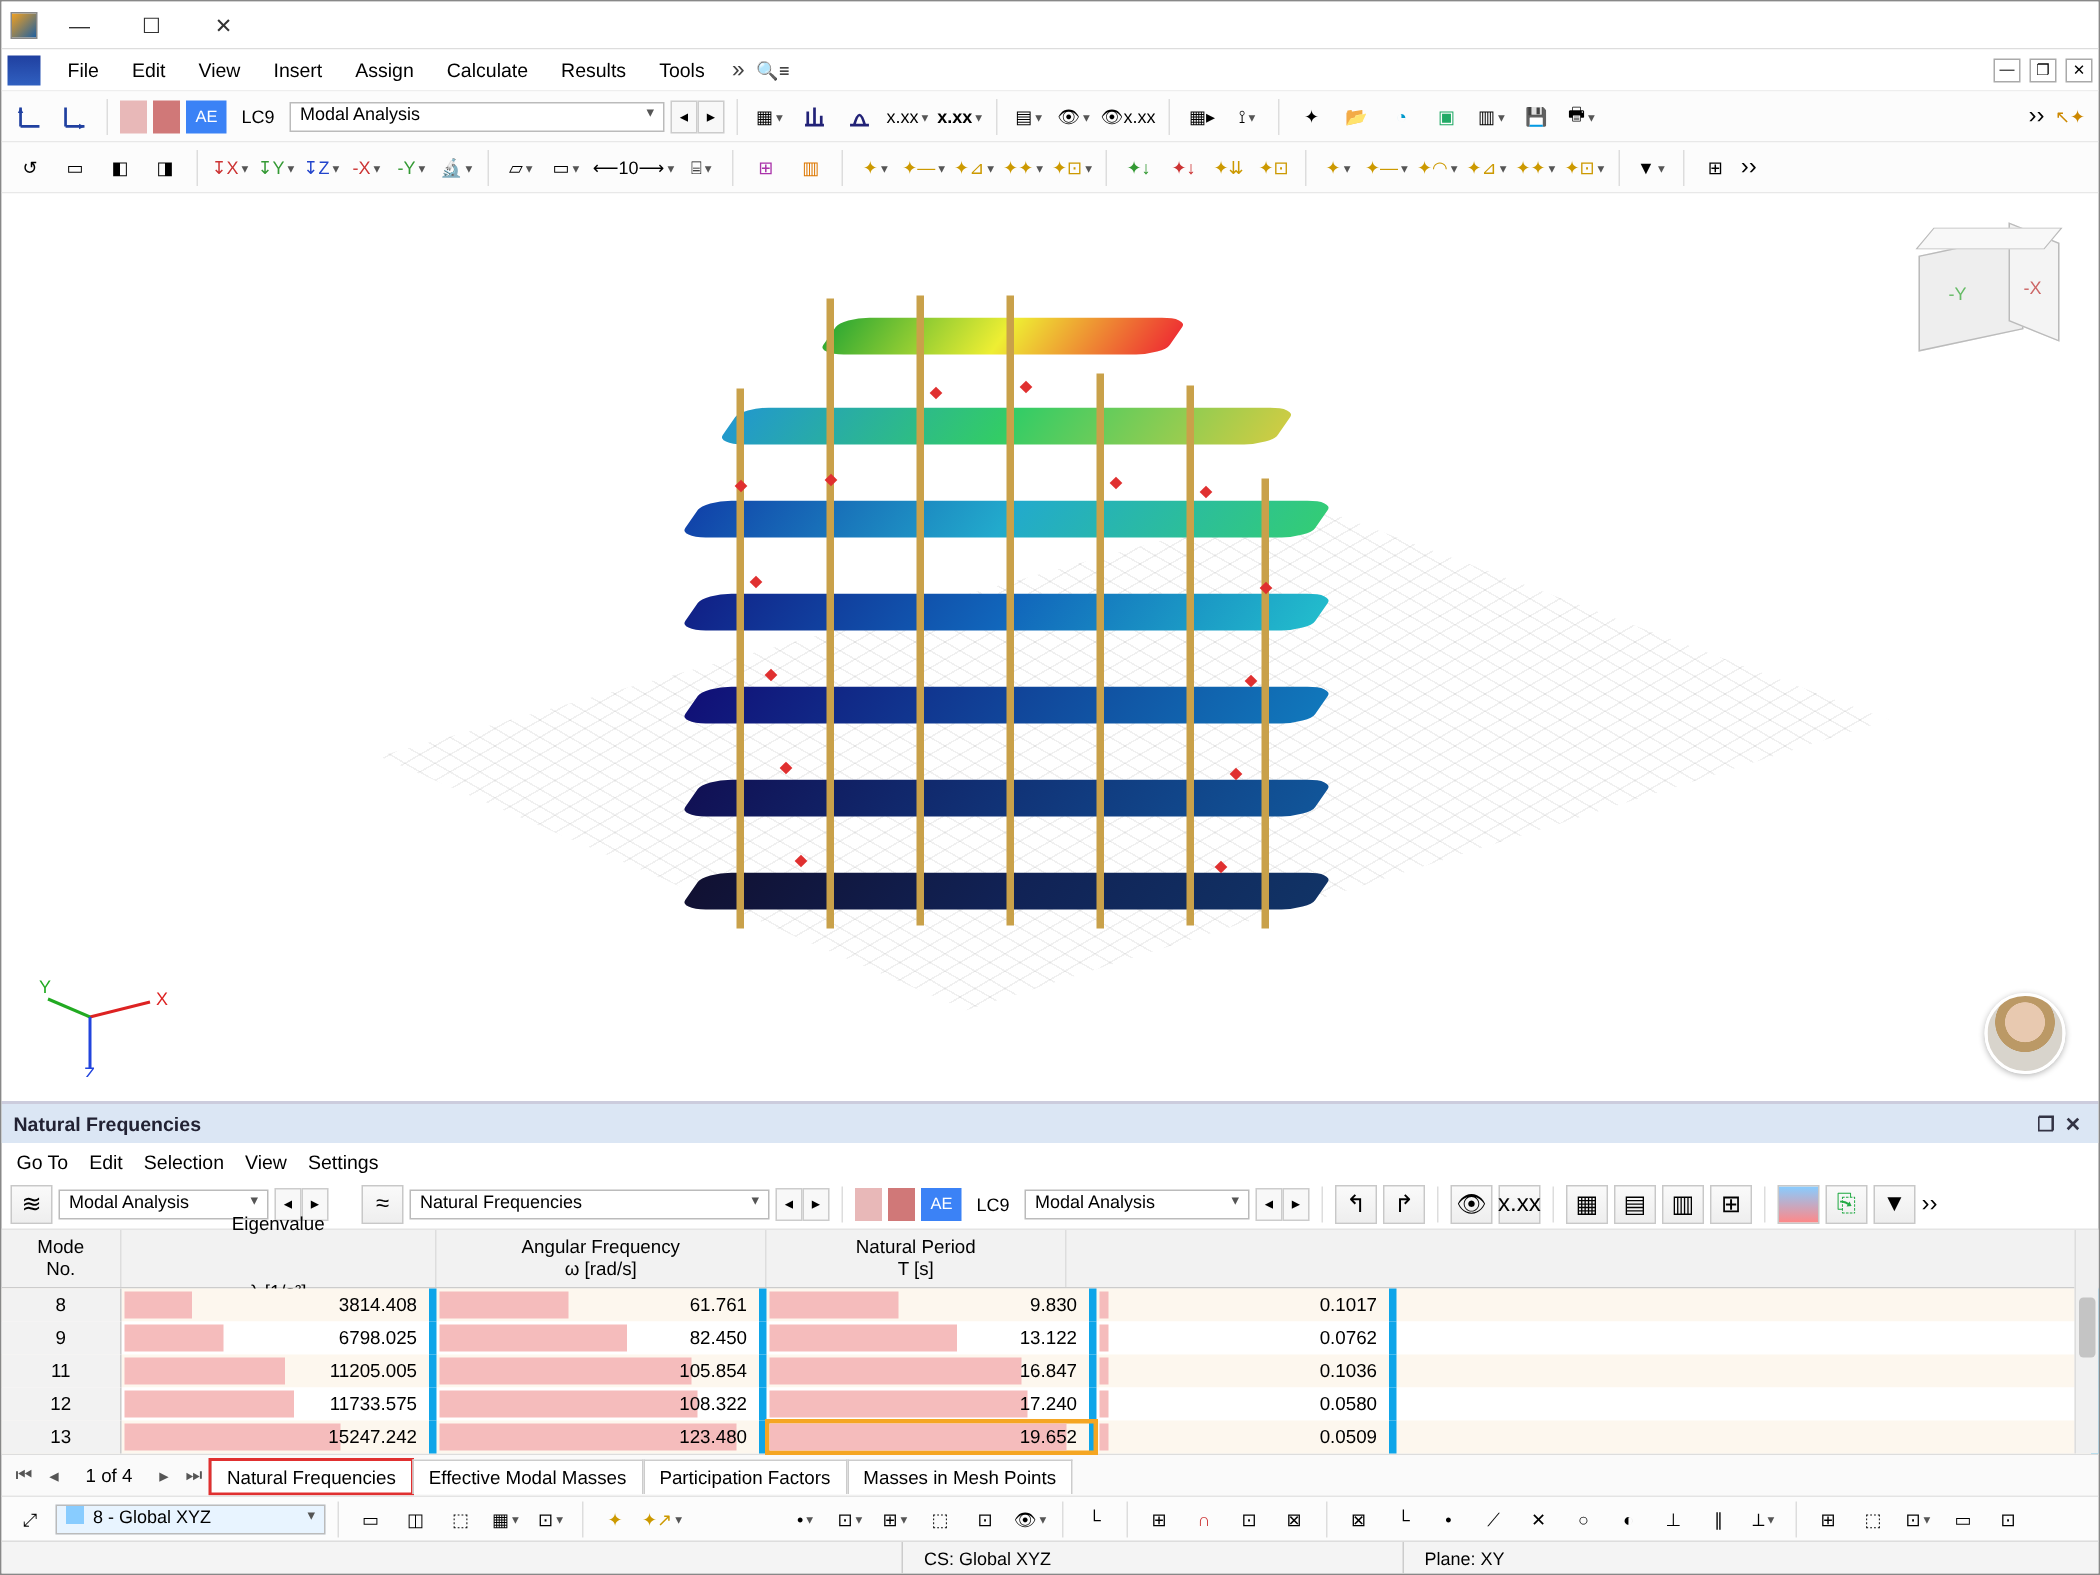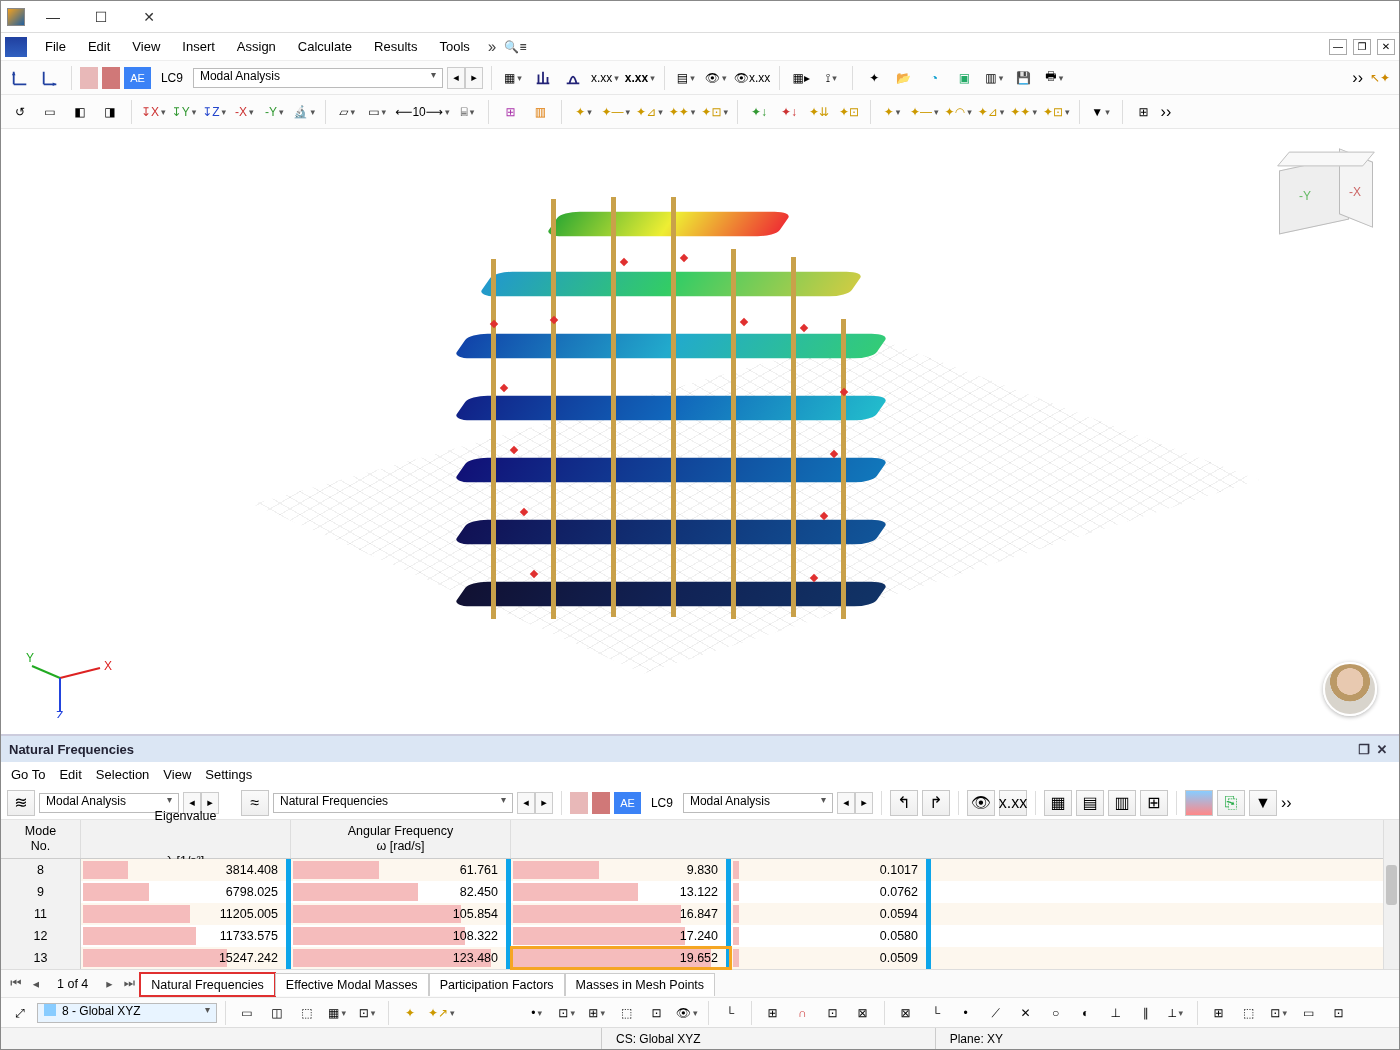--- a/index.html
+++ b/index.html
@@ -378,20 +378,24 @@
             <span>No.</span>
           </div>
       <div class="cell col1 sub">
             <span>Eigenvalue</span>
             <span>λ [1/s²]</span>
           </div>
       <div class="cell col2 sub">
             <span>Angular Frequency</span>
             <span>ω [rad/s]</span>
           </div>
+      <div class="cell col4 sub">
+            <span>Natural Period</span>
+            <span>T [s]</span>
+          </div>
       <div class="cell colrest"></div>
     </div>
     <div id="tbody">
           <div class="trow">
             <div class="cell col0">8</div>
             <div class="cell col1 barcell">
               <div class="bar" style="width:22%"></div>
               <span class="val">3814.408</span>
             </div>
             <div class="cell col2 barcell">
@@ -437,21 +441,21 @@
             <div class="cell col2 barcell">
               <div class="bar" style="width:78%"></div>
               <span class="val">105.854</span>
             </div>
             <div class="cell col3 barcell ">
               <div class="bar" style="width:78%"></div>
               <span class="val">16.847</span>
             </div>
             <div class="cell col4 barcell">
               <div class="bar" style="width:3%"></div>
-              <span class="val">0.0594</span>
+              <span class="val">0.1036</span>
             </div>
             <div class="cell colrest"></div>
           </div>
           <div class="trow">
             <div class="cell col0">12</div>
             <div class="cell col1 barcell">
               <div class="bar" style="width:55%"></div>
               <span class="val">11733.575</span>
             </div>
             <div class="cell col2 barcell">

